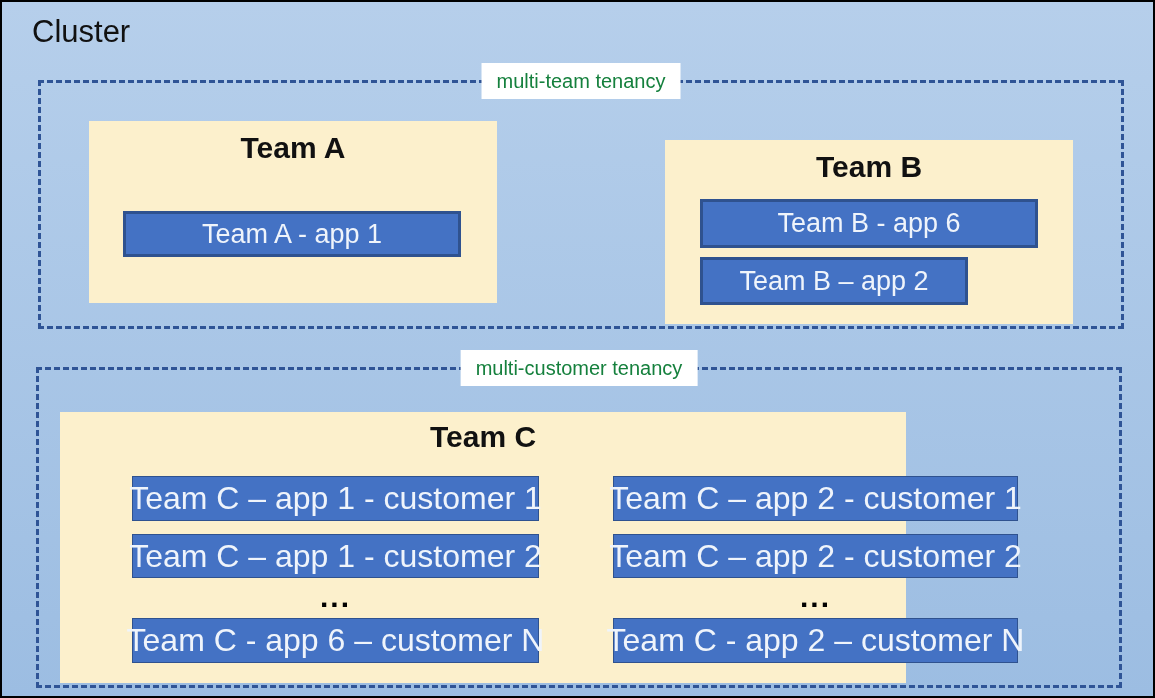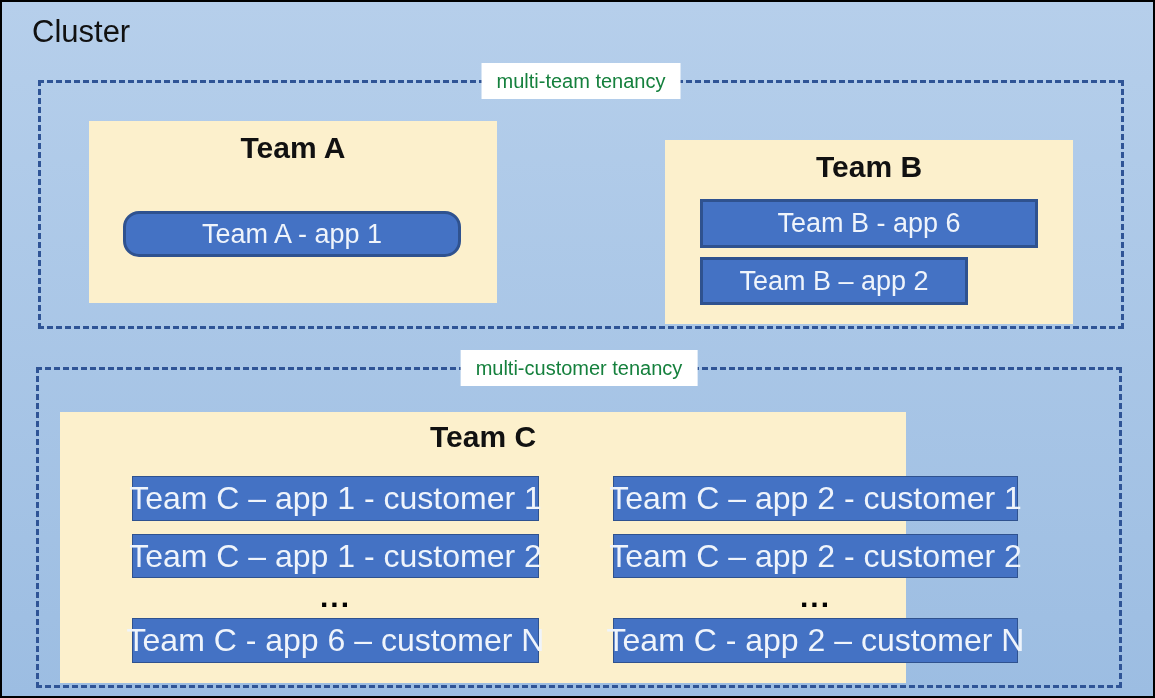--- a/index.html
+++ b/index.html
@@ -55,21 +55,21 @@
   }
   .team-box--c .team-title { padding-top: 8px; }
   .app-box {
     position: absolute;
     background: var(--app-fill);
     border: 3px solid var(--app-border);
     color: var(--app-text);
     display: flex; align-items: center; justify-content: center;
     font-size: 27px; white-space: nowrap;
   }
-  .app-box--a1 { left: 34px; top: 90px;  width: 338px; height: 46px; border-radius: 16px; }
+  .app-box--a1 { left: 34px; top: 90px;  width: 338px; height: 46px; }
   .app-box--b1 { left: 35px; top: 59px;  width: 338px; height: 49px; }
   .app-box--b2 { left: 35px; top: 117px; width: 268px; height: 48px; }
   .c-column { position: absolute; top: 0; height: 271px; }
   .c-column--1 { left: 72px;  width: 407px; }
   .c-column--2 { left: 553px; width: 405px; }
   .c-app {
     position: absolute; left: 0; width: 100%;
     border-width: 1px; font-size: 32px;
   }
   .c-app--r1 { top: 64px;  height: 45px; }

